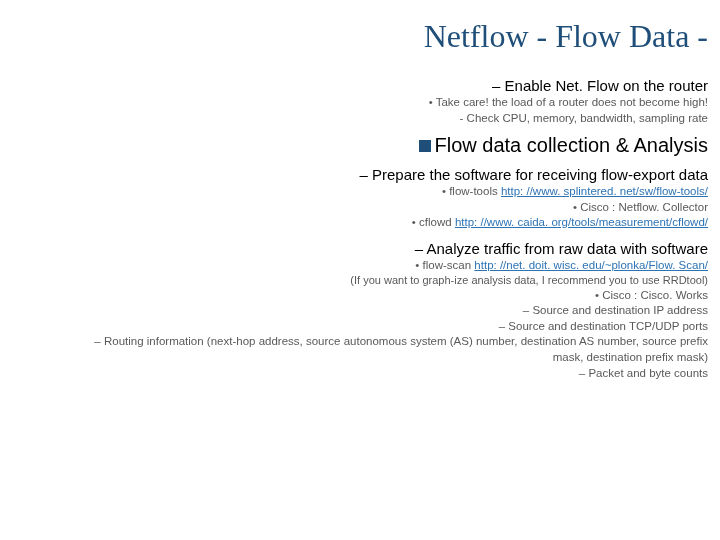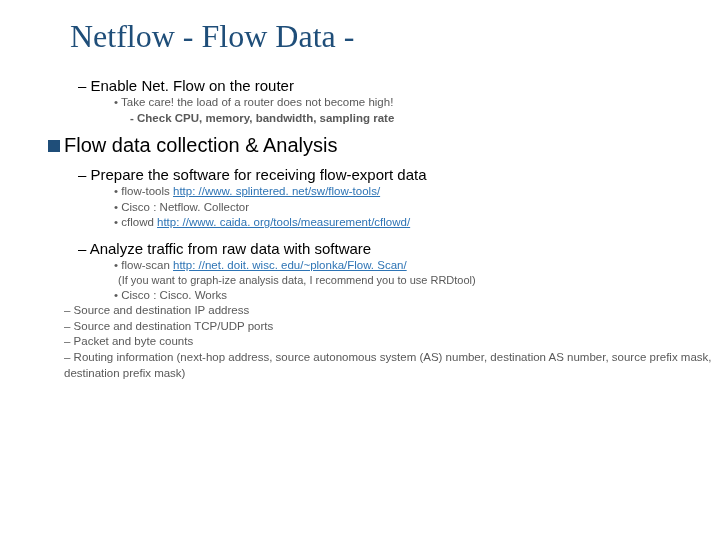--- a/index.html
+++ b/index.html
@@ -6,21 +6,22 @@
   body {
     width: 720px;
     height: 540px;
     background: #fff;
     font-family: Arial, Helvetica, sans-serif;
     color: #000;
     overflow: hidden;
     position: relative;
   }
   .slide {
-    padding: 18px 0 0 0;
+    padding: 18px 12px 0 0;
+    text-align: right;
   }
   .title {
     font-family: "Times New Roman", Times, serif;
     font-size: 32px;
     font-weight: 400;
     color: #1f4e79;
     margin-left: 70px;
     margin-bottom: 22px;
   }
   .h1 {
@@ -48,21 +49,20 @@
     font-size: 11.5px;
     color: #595959;
     margin-left: 114px;
     line-height: 1.35;
   }
   .h3sub {
     font-size: 11.5px;
     color: #595959;
     margin-left: 130px;
     line-height: 1.35;
-    font-weight: bold;
   }
   .h4 {
     font-size: 11.5px;
     color: #595959;
     margin-left: 64px;
     line-height: 1.35;
   }
   .note {
     font-size: 11px;
     color: #595959;
@@ -98,15 +98,15 @@
   <div class="h3"><span class="bul">flow-tools </span><span class="lnk">http: //www. splintered. net/sw/flow-tools/</span></div>
   <div class="h3 bul">Cisco : Netflow. Collector</div>
   <div class="h3"><span class="bul">cflowd  </span><span class="lnk">http: //www. caida. org/tools/measurement/cflowd/</span></div>
 
   <div class="h2">– Analyze traffic from raw data with software</div>
   <div class="h3"><span class="bul">flow-scan </span><span class="lnk">http: //net. doit. wisc. edu/~plonka/Flow. Scan/</span></div>
   <div class="note">(If you want to graph-ize analysis data, I recommend you to use RRDtool)</div>
   <div class="h3 bul">Cisco : Cisco. Works</div>
   <div class="h4 ndash">Source and destination IP address</div>
   <div class="h4 ndash">Source and destination TCP/UDP ports</div>
+  <div class="h4 ndash">Routing information (next-hop address, source autonomous system (AS) number, destination AS number, source prefix mask, destination prefix mask)</div>
   <div class="h4 ndash">Packet and byte counts</div>
-  <div class="h4 ndash">Routing information (next-hop address, source autonomous system (AS) number, destination AS number, source prefix mask, destination prefix mask)</div>
 </div>
 
 </body></html>

